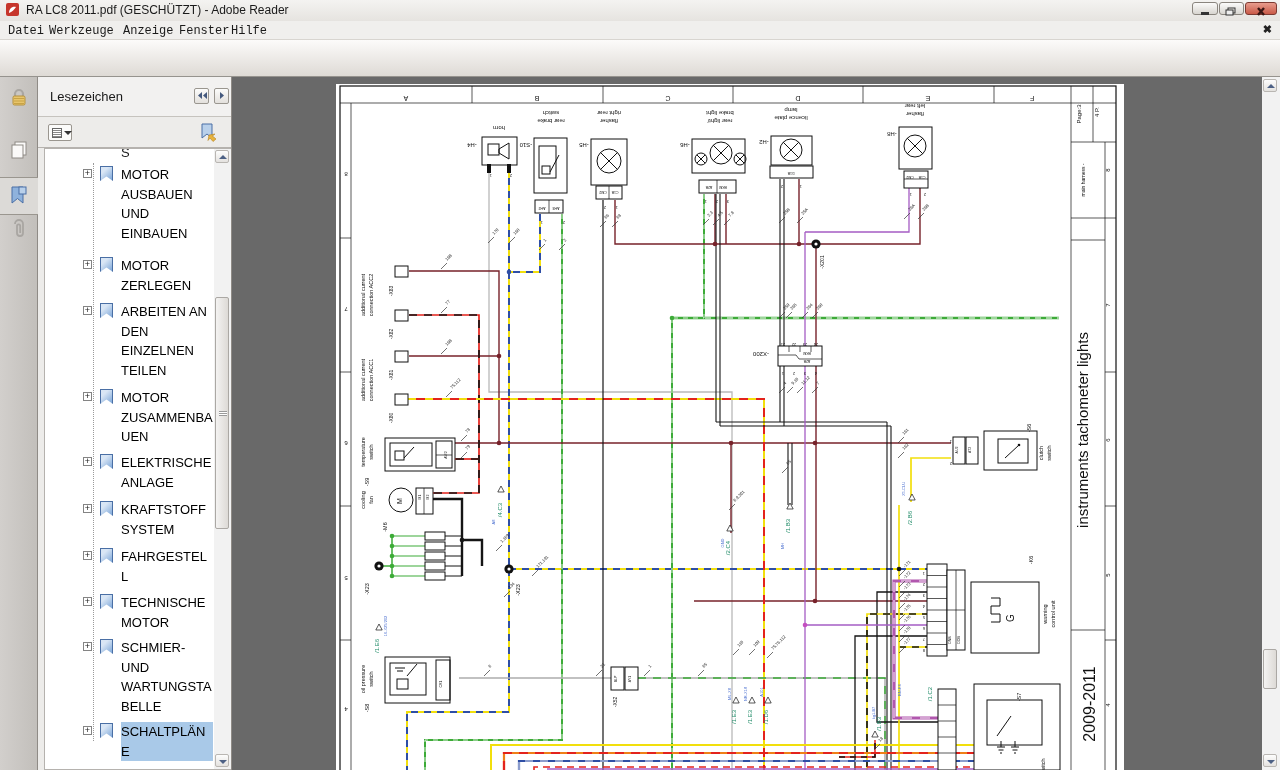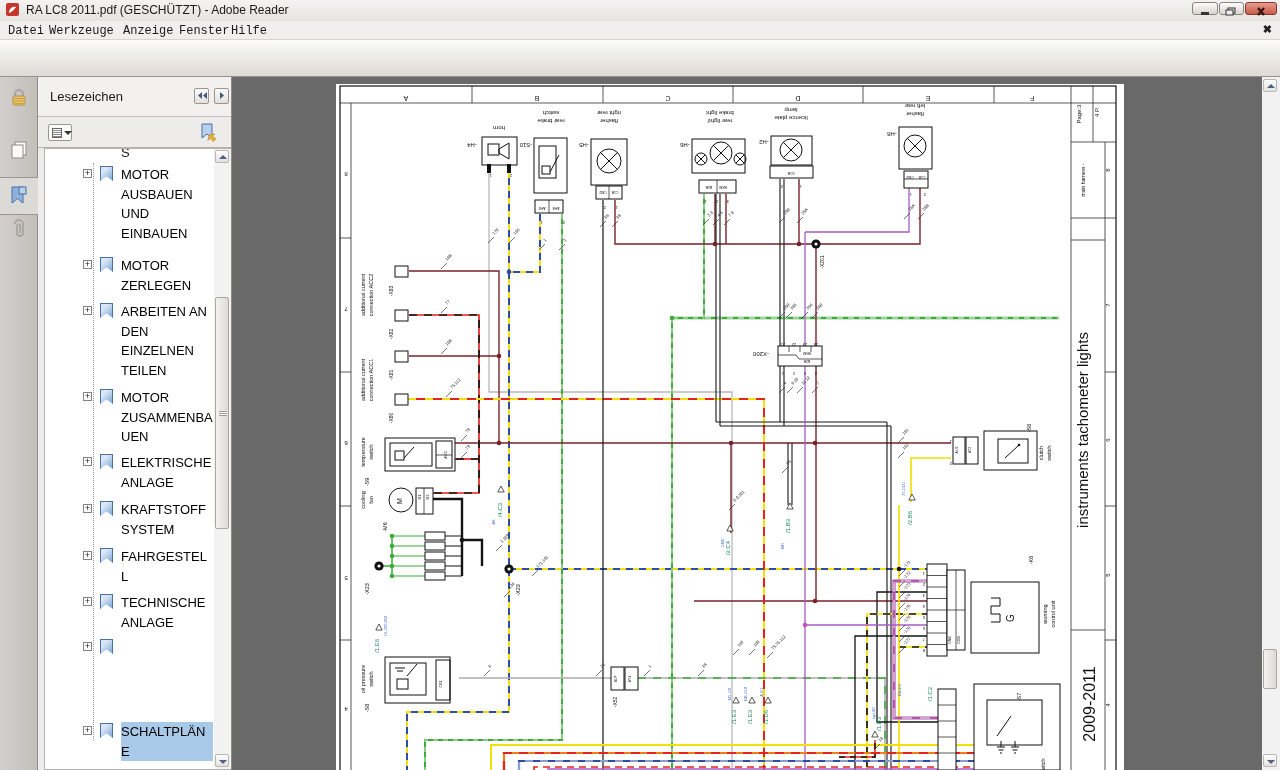--- a/index.html
+++ b/index.html
@@ -326,25 +326,26 @@
             <div class="bm-label">KRAFTSTOFFSYSTEM</div>
           </div>
         <div class="bm-item" style="top:398px">
             <span class="expander">+</span>
             <span class="bmk"></span>
             <div class="bm-label">FAHRGESTELL</div>
           </div>
         <div class="bm-item" style="top:444px">
             <span class="expander">+</span>
             <span class="bmk"></span>
-            <div class="bm-label">TECHNISCHE ANLAGE</div>
+            <div class="bm-label">TECHNISCHE MOTOR</div>
           </div>
         <div class="bm-item" style="top:489px">
             <span class="expander">+</span>
             <span class="bmk"></span>
+            <div class="bm-label">SCHMIER- UND WARTUNGSTABELLE</div>
           </div>
         <div class="bm-item sel" style="top:573px">
             <span class="expander">+</span>
             <span class="bmk"></span>
             <div class="bm-label">SCHALTPLÄNE</div>
           </div>
       </div>
 
       <div class="sbar" style="left:176px;top:72px;width:17px;height:620px">
         <span class="sb-arrow" style="top:1px">

